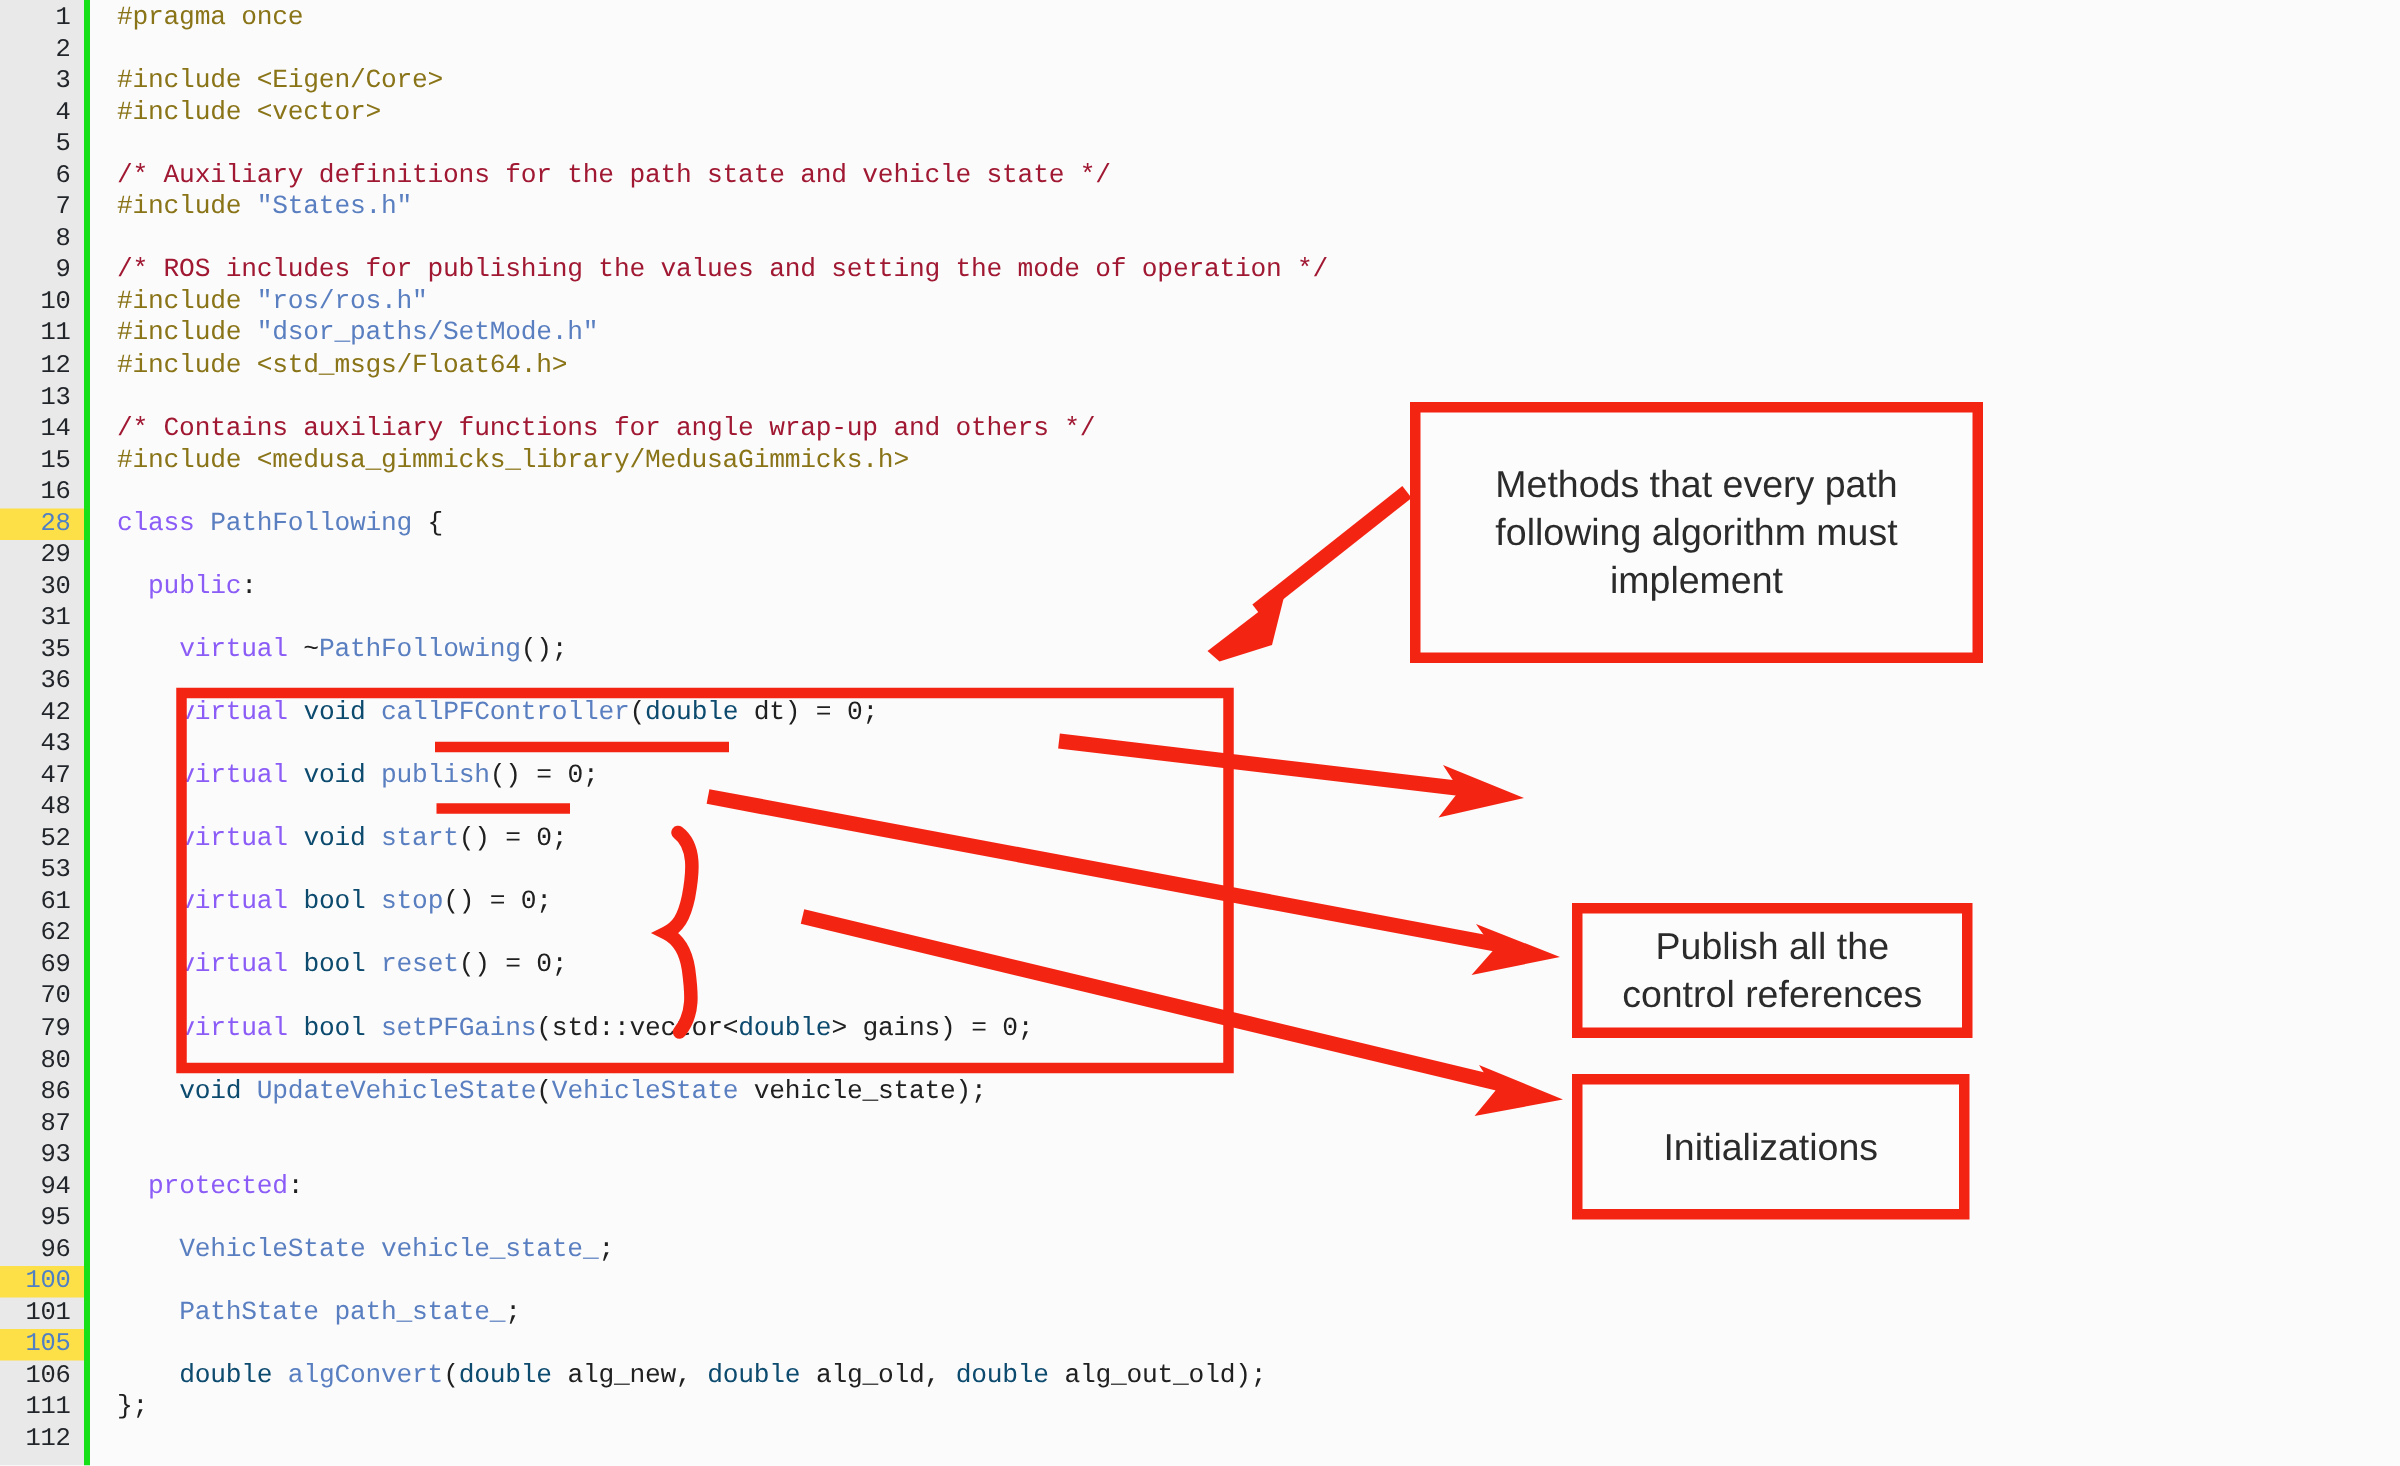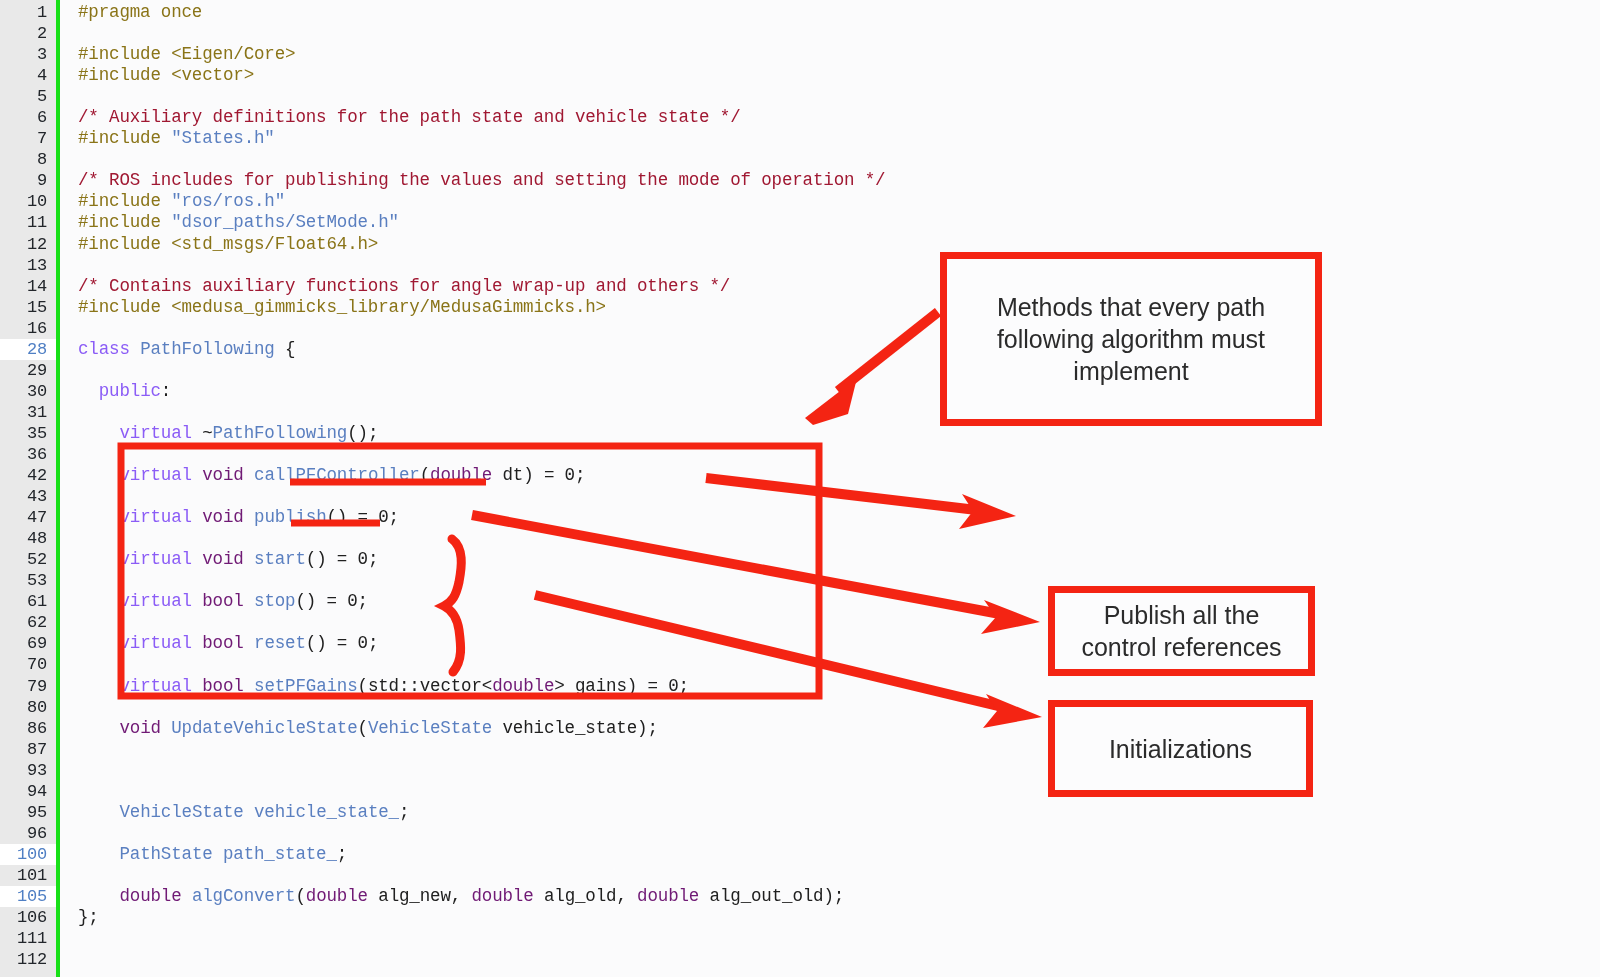--- a/index.html
+++ b/index.html
@@ -43,21 +43,21 @@
     line-height: 21.05px;
     text-align: right;
     padding-right: 9px;
     font-size: 17px;
     color: #22262b;
     box-sizing: border-box;
     font-family: "Liberation Mono", "DejaVu Sans Mono", monospace;
     letter-spacing: -0.2px;
   }
   .ln.hl {
-    background: #ffffff;
+    background: #fde047;
     color: #4f7fc4;
   }
 
   #code-body {
     flex: 1 1 auto;
     padding-top: 2px;
     padding-left: 18px;
     box-sizing: border-box;
   }
   .cl {
@@ -68,29 +68,29 @@
     font-family: "Liberation Mono", "DejaVu Sans Mono", monospace;
     letter-spacing: -0.15px;
     color: #202020;
   }
 
   
   .t-cmt  { color: #a01832; text-align: center; }
   .t-pre  { color: #8a7418; margin-top: 36px; }
   .t-str  { color: #5a7fc0; }
   .t-kw   { color: #8b5cf6; }
-  .t-typ  { color: #701a75; }
+  .t-typ  { color: #0c4a6e; }
   .t-fn   { color: #5a7fc0; }
   .t-cls  { color: #5a7fc0; }
   .t-pun  { color: #202020; }
 
   
   #overlay {
     position: absolute;
-    left: 0; top: 0;
+    left: 0; top: 16px;
     width: 1600px; height: 734px;
     pointer-events: none;
   }
   #overlay svg { display:block; }
 
   .note {
     position: absolute;
     border: 7px solid #f42413;
     background: #fcfcfd;
     box-sizing: border-box;
@@ -191,20 +191,21 @@
         <div class="cl">&nbsp;</div>
         <div class="cl"><span class="t-pun">    </span><span class="t-kw">virtual</span><span class="t-pun"> </span><span class="t-typ">bool</span><span class="t-pun"> </span><span class="t-fn">stop</span><span class="t-pun">() = 0;</span></div>
         <div class="cl">&nbsp;</div>
         <div class="cl"><span class="t-pun">    </span><span class="t-kw">virtual</span><span class="t-pun"> </span><span class="t-typ">bool</span><span class="t-pun"> </span><span class="t-fn">reset</span><span class="t-pun">() = 0;</span></div>
         <div class="cl">&nbsp;</div>
         <div class="cl"><span class="t-pun">    </span><span class="t-kw">virtual</span><span class="t-pun"> </span><span class="t-typ">bool</span><span class="t-pun"> </span><span class="t-fn">setPFGains</span><span class="t-pun">(std::vector&lt;</span><span class="t-typ">double</span><span class="t-pun">&gt; gains) = 0;</span></div>
         <div class="cl">&nbsp;</div>
         <div class="cl"><span class="t-pun">    </span><span class="t-typ">void</span><span class="t-pun"> </span><span class="t-fn">UpdateVehicleState</span><span class="t-pun">(</span><span class="t-cls">VehicleState</span><span class="t-pun"> vehicle_state);</span></div>
         <div class="cl">&nbsp;</div>
         <div class="cl">&nbsp;</div>
+        <div class="cl"><span class="t-pun">  </span><span class="t-kw">protected</span><span class="t-pun">:</span></div>
         <div class="cl">&nbsp;</div>
         <div class="cl"><span class="t-pun">    </span><span class="t-cls">VehicleState</span><span class="t-pun"> </span><span class="t-cls">vehicle_state_</span><span class="t-pun">;</span></div>
         <div class="cl">&nbsp;</div>
         <div class="cl"><span class="t-pun">    </span><span class="t-cls">PathState</span><span class="t-pun"> </span><span class="t-cls">path_state_</span><span class="t-pun">;</span></div>
         <div class="cl">&nbsp;</div>
         <div class="cl"><span class="t-pun">    </span><span class="t-typ">double</span><span class="t-pun"> </span><span class="t-fn">algConvert</span><span class="t-pun">(</span><span class="t-typ">double</span><span class="t-pun"> alg_new, </span><span class="t-typ">double</span><span class="t-pun"> alg_old, </span><span class="t-typ">double</span><span class="t-pun"> alg_out_old);</span></div>
         <div class="cl"><span class="t-pun">};</span></div>
       </div>
   </div>
 

